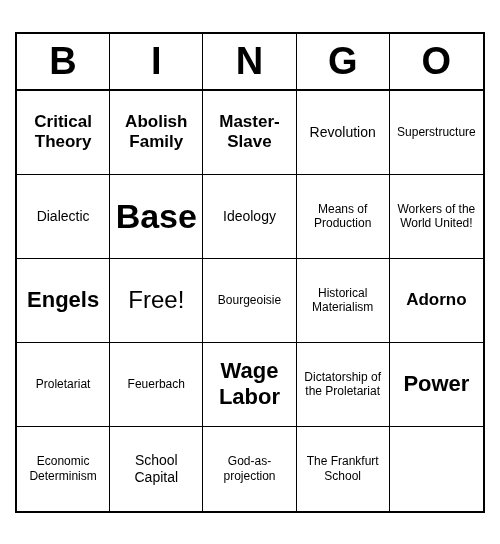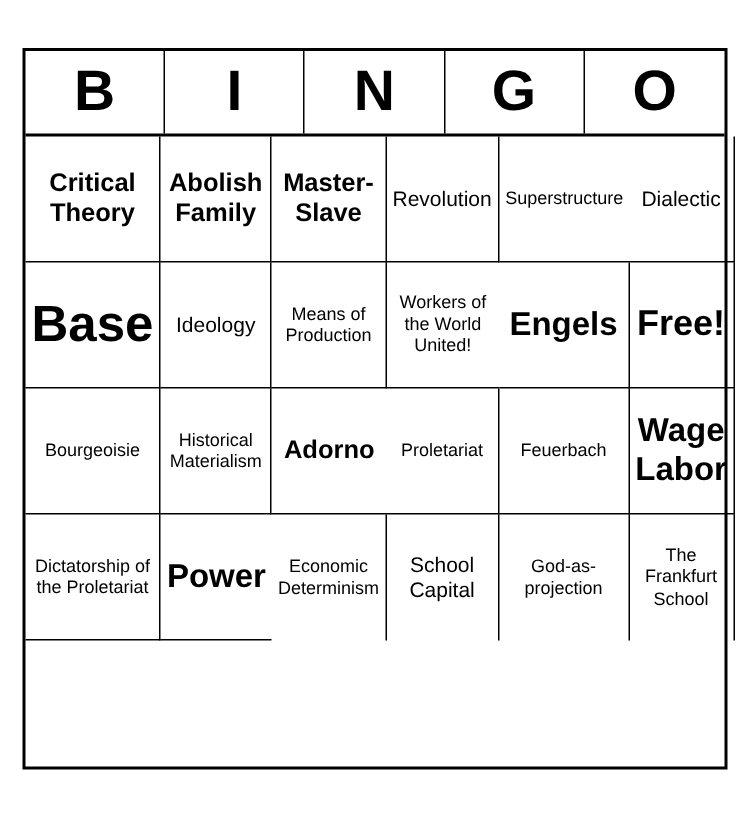--- a/index.html
+++ b/index.html
@@ -24,41 +24,41 @@
     .bingo-header-cell {
       text-align: center;
       font-size: 38px;
       font-weight: bold;
       padding: 6px 0;
       border-right: 1px solid #000;
     }
     .bingo-header-cell:last-child { border-right: none; }
     .bingo-grid {
       display: grid;
-      grid-template-columns: repeat(6, 1fr);
+      grid-template-columns: repeat(5, 1fr);
       grid-template-rows: repeat(5, 84px);
     }
     .bingo-cell {
       border-right: 1px solid #000;
       border-bottom: 1px solid #000;
       display: flex;
       align-items: center;
       justify-content: center;
       text-align: center;
       padding: 4px;
       line-height: 1.2;
     }
     .bingo-cell:nth-child(5n) { border-right: none; }
     .bingo-cell:nth-child(n+21) { border-bottom: none; }
     .size-xl { font-size: 34px; font-weight: bold; }
     .size-lg { font-size: 22px; font-weight: bold; }
     .size-md { font-size: 17px; font-weight: bold; }
     .size-sm { font-size: 14px; }
     .size-xs { font-size: 12px; }
-    .free-cell { font-size: 24px; font-weight: bold; }
+    .free-cell { font-size: 24px; font-weight: normal; }
   </style>
 </head>
 <body>
 
 <div class="bingo-card">
   <div class="bingo-header">
   <div class="bingo-header-cell">B</div>
       <div class="bingo-header-cell">I</div>
       <div class="bingo-header-cell">N</div>
       <div class="bingo-header-cell">G</div>

